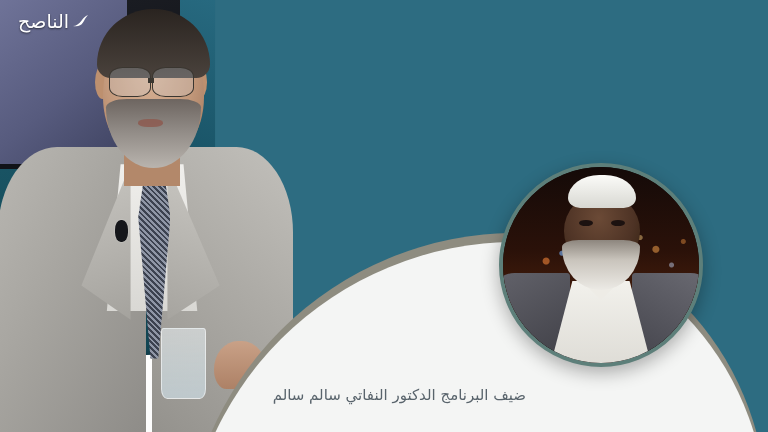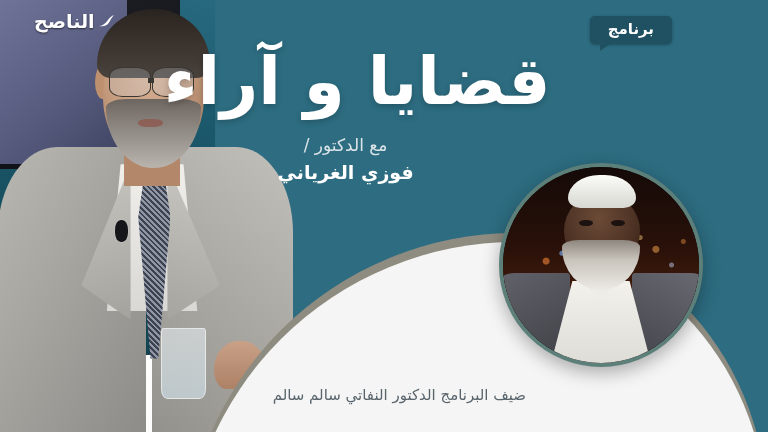--- a/index.html
+++ b/index.html
@@ -177,25 +177,24 @@
     border-radius:58% 44% 0 0/100% 86% 0 0;
     z-index:3;
   }
 
   
   .logo{
     position:absolute;left:18px;top:12px;z-index:20;
     display:flex;align-items:center;gap:3px;
   }
   .logo-text{
-    color:#ffffff;font-size:19px;font-weight:700;
+    color:#ffffff;font-size:19px;font-weight:400;
     letter-spacing:.5px;
     text-shadow:0 1px 2px rgba(0,0,0,.55);
     line-height:1;
-    margin-left:16px;
   }
   .logo-swoosh{
     width:17px;height:17px;position:relative;
   }
   .logo-swoosh svg{display:block;}
 
   
   .badge-wrap{
     position:absolute;right:96px;top:16px;z-index:25;
   }
@@ -370,30 +369,21 @@
 
   <div class="logo">
     <span class="logo-swoosh">
       <svg width="17" height="17" viewBox="0 0 17 17" aria-hidden="true">
         <path d="M1 13 C4 13 7 11 10 7 C11.5 5 13 3 16 2 C13.5 4.5 12.5 7 11 9.5 C9 12.8 5.5 14 1 13 Z" fill="#ffffff"></path>
       </svg>
     </span>
     <span class="logo-text">الناصح</span>
   </div>
 
-  <div class="badge-wrap">
-    <div class="badge">برنامج</div>
-    <div class="badge-tail"></div>
-  </div>
-
-  <div class="title-block">
-    <h1 class="show-title">قضايا و آراء</h1>
-    <p class="subtitle-1">مع الدكتور /</p>
-    <p class="subtitle-2">فوزي الغرياني</p>
-  </div>
+
 
   <div class="guest">
     <div class="guest-city"></div>
     <div class="g-vest-l"></div>
     <div class="g-vest-r"></div>
     <div class="g-shirt"></div>
     <div class="g-collar"></div>
     <div class="g-head"></div>
     <div class="g-cap"></div>
     <div class="g-eye-l"></div>

